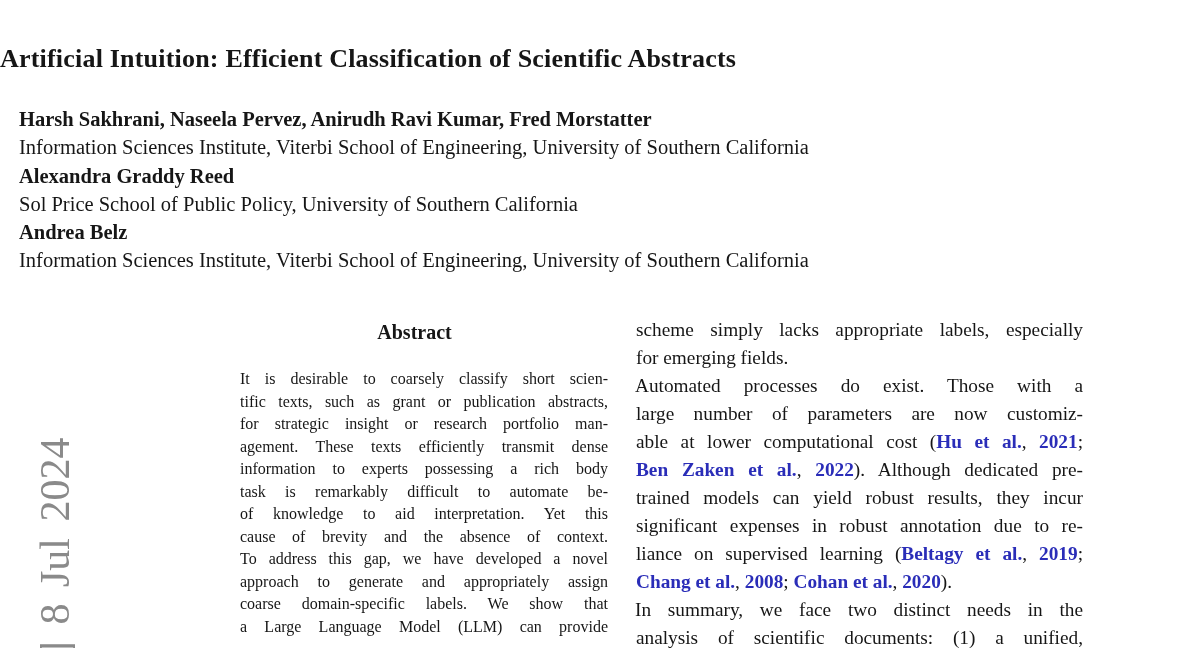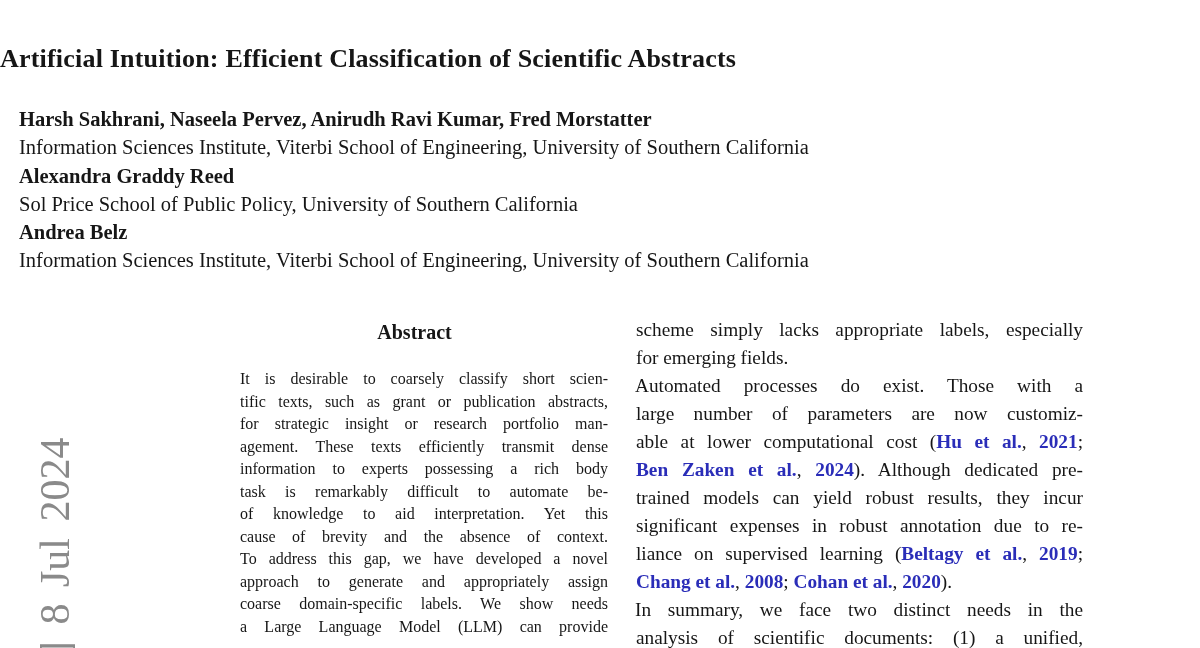--- a/index.html
+++ b/index.html
@@ -102,31 +102,31 @@
       <div class="line just"><span>It is desirable to coarsely classify short scien-</span></div>
       <div class="line just"><span>tific texts, such as grant or publication abstracts,</span></div>
       <div class="line just"><span>for strategic insight or research portfolio man-</span></div>
       <div class="line just"><span>agement. These texts efficiently transmit dense</span></div>
       <div class="line just"><span>information to experts possessing a rich body</span></div>
       <div class="line just"><span>task is remarkably difficult to automate be-</span></div>
       <div class="line just"><span>of knowledge to aid interpretation. Yet this</span></div>
       <div class="line just"><span>cause of brevity and the absence of context.</span></div>
       <div class="line just"><span>To address this gap, we have developed a novel</span></div>
       <div class="line just"><span>approach to generate and appropriately assign</span></div>
-      <div class="line just"><span>coarse domain-specific labels. We show needs</span></div>
+      <div class="line just"><span>coarse domain-specific labels. We show that</span></div>
       <div class="line just"><span>a Large Language Model (LLM) can provide</span></div>
     </div>
 </div>
 
 <div class="col right-col">
     <div class="line just"><span>scheme simply lacks appropriate labels, especially</span></div>
     <div class="line"><span>for emerging fields.</span></div>
     <div class="line just ind"><span>Automated processes do exist. Those with a</span></div>
     <div class="line just"><span>large number of parameters are now customiz-</span></div>
     <div class="line just"><span>able at lower computational cost (</span><span class="cite">Hu et al.</span><span>, </span><span class="cite">2021</span><span>;</span></div>
-    <div class="line just"><span class="cite">Ben Zaken et al.</span><span>, </span><span class="cite">2024</span><span>). Although dedicated pre-</span></div>
+    <div class="line just"><span class="cite">Ben Zaken et al.</span><span>, </span><span class="cite">2022</span><span>). Although dedicated pre-</span></div>
     <div class="line just"><span>trained models can yield robust results, they incur</span></div>
     <div class="line just"><span>significant expenses in robust annotation due to re-</span></div>
     <div class="line just"><span>liance on supervised learning (</span><span class="cite">Beltagy et al.</span><span>, </span><span class="cite">2019</span><span>;</span></div>
     <div class="line"><span class="cite">Chang et al.</span><span>, </span><span class="cite">2008</span><span>; </span><span class="cite">Cohan et al.</span><span>, </span><span class="cite">2020</span><span>).</span></div>
     <div class="line just ind"><span>In summary, we face two distinct needs in the</span></div>
     <div class="line just"><span>analysis of scientific documents: (1) a unified,</span></div>
   </div>
 
 </body></html>

